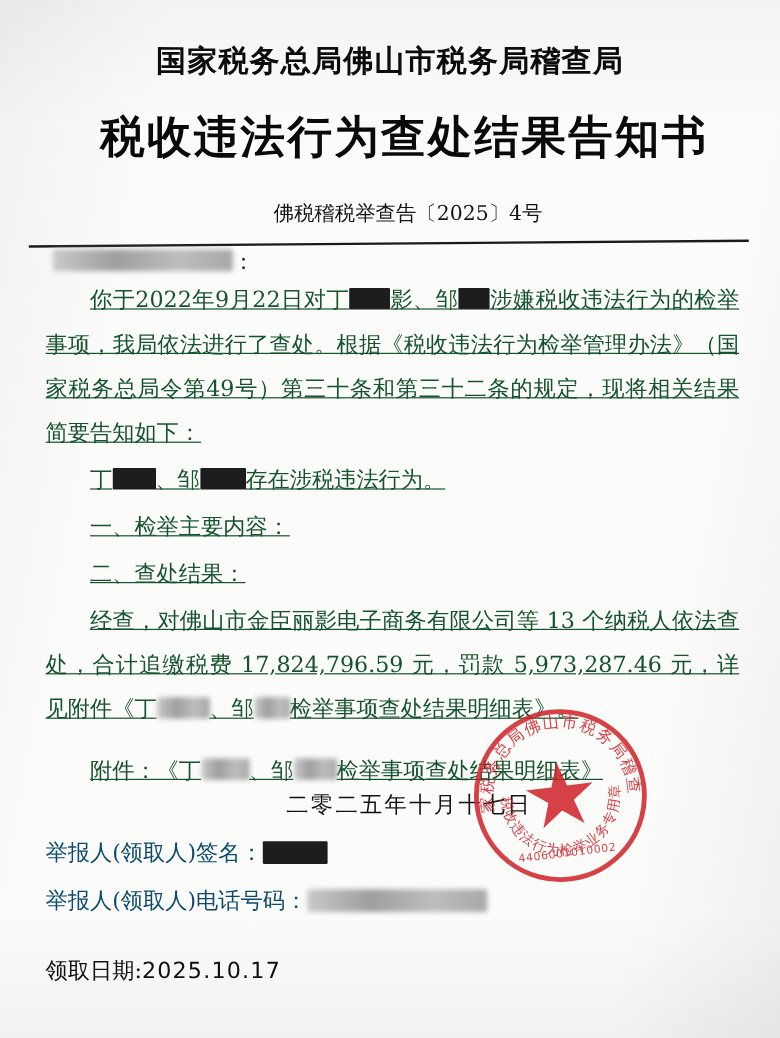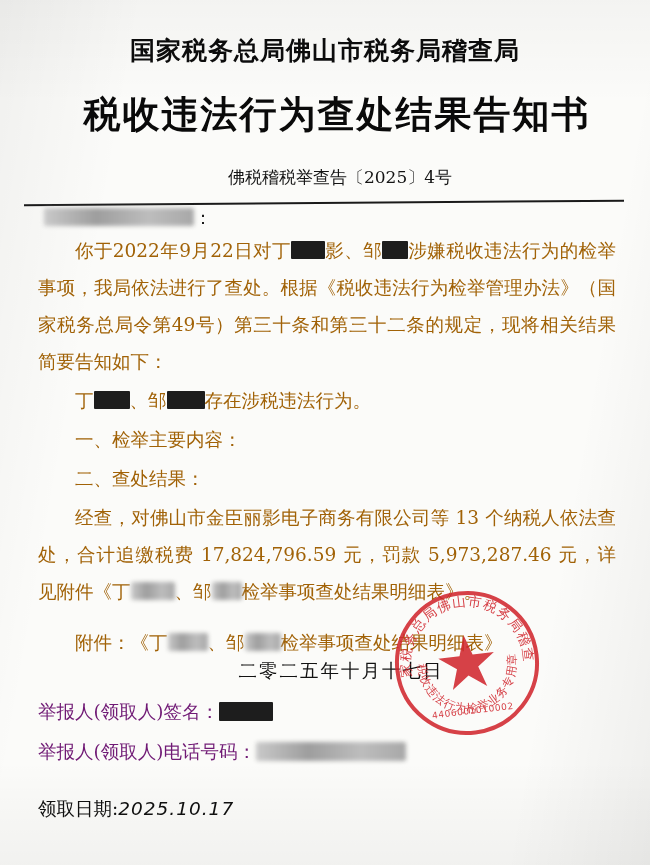--- a/index.html
+++ b/index.html
@@ -105,35 +105,36 @@
     color: #1a1a1a;
   }
 
   .body-block {
     position: absolute;
     top: 232px;
     left: 38px;
     width: 578px;
     font-size: 18.5px;
     line-height: 37px;
-    color: #a16207;
+    color: #14532d;
     text-align: justify;
+    text-decoration: underline;
   }
   .para {
     margin: 0 0 2px 0;
     text-indent: 2em;
   }
 
   .sign-block {
     position: absolute;
     left: 38px;
     width: 578px;
     font-size: 18.5px;
     line-height: 40px;
-    color: #701a75;
+    color: #0c4a6e;
   }
 
   .date-line {
     position: absolute;
     top: 658px;
     left: 0;
     width: 650px;
     text-align: center;
     font-size: 18.5px;
     letter-spacing: 2px;
@@ -161,21 +162,20 @@
   .footer-note {
     position: absolute;
     left: 38px;
     top: 796px;
     font-size: 18.5px;
     color: #101010;
   }
   .handwrite {
     font-family: "DejaVu Sans", "Liberation Sans", sans-serif;
     letter-spacing: 1px;
-    font-style: italic;
   }
 </style>
 </head>
 <body>
 
 <div class="page">
 
   <div class="paper-shade"></div>
 
   <div class="org-title">国家税务总局佛山市税务局稽查局</div>

